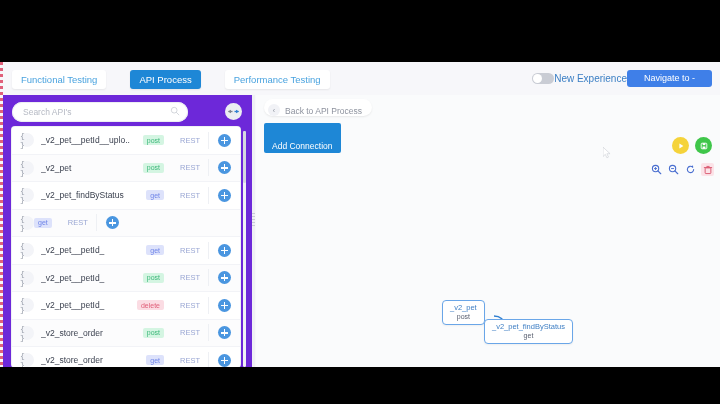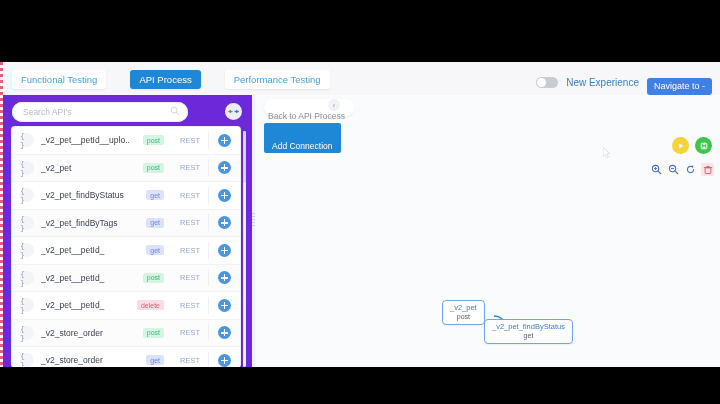--- a/index.html
+++ b/index.html
@@ -30,33 +30,33 @@
   .tabbar { position: absolute; left: 0; top: 0; width: 720px; height: 33px; background: #f7f7fa; }
   .tabs { position: absolute; left: 12px; top: 8px; display: flex; gap: 24px; }
   .tab {
     height: 19px; padding: 0 9px; border-radius: 3px; background: #ffffff;
     color: #4aa3df; font-size: 9.5px; line-height: 19px; white-space: nowrap;
     box-shadow: 0 1px 2px rgba(0,0,0,0.07);
   }
   .tab.active { background: #1e87d6; color: #ffffff; }
 
   
-  .hdr-right { position: absolute; right: 8px; top: 8px; display: flex; align-items: center; gap: 8px; }
+  .hdr-right { position: absolute; right: 8px; top: 8px; display: flex; align-items: center; }
   .toggle {
     width: 22px; height: 11px; border-radius: 6px; background: #c9ccd4;
     position: relative; flex: none;
   }
   .toggle .knob {
     position: absolute; left: 1px; top: 1px; width: 9px; height: 9px;
     border-radius: 50%; background: #ffffff;
   }
   .toggle-label { font-size: 10px; color: #3b7fc4; white-space: nowrap; }
   .nav-btn {
     background: #3f7fe8; color: #fff; font-size: 9px; border-radius: 3px;
-    height: 17px; line-height: 17px; padding: 0 7px; white-space: nowrap; margin-top: 8px;
+    height: 17px; line-height: 17px; padding: 0 17px; white-space: nowrap;
   }
 
   
   .left-panel {
     position: absolute; left: 3px; top: 33px; width: 249px; height: 272px;
     background: #6d28d9;
   }
   .search-wrap { position: absolute; left: 9px; top: 6px; width: 176px; height: 20px; }
   .search-box {
     width: 176px; height: 20px; border-radius: 10px; background: #ffffff;
@@ -134,21 +134,21 @@
   }
 
   
   .canvas {
     position: absolute; left: 256px; top: 33px; width: 464px; height: 272px;
     background: #fafbfc;
   }
   .back-btn {
     position: absolute; left: 8px; top: 4px; height: 17px; border-radius: 9px;
     background: #ffffff; box-shadow: 0 1px 2px rgba(0,0,0,0.08);
-    display: flex; align-items: flex-end; padding: 0 10px 0 4px; flex-direction: column;
+    display: flex; align-items: flex-end; padding: 0 10px 0 4px;
   }
   .back-chev {
     width: 12px; height: 12px; border-radius: 50%; background: #f1f2f6;
     display: flex; align-items: center; justify-content: center;
     font-size: 7px; color: #8d929e; margin-right: 5px; flex: none;
   }
   .back-label { font-size: 8.5px; color: #8d929e; white-space: nowrap; }
 
   .add-conn-btn {
     position: absolute; left: 8px; top: 28px; height: 17px; border-radius: 2px;
@@ -259,21 +259,20 @@
           <div class="brace">{ }</div>
           <div class="api-name">_v2_pet_findByStatus</div>
           <div class="method get">get</div>
           <div class="rest">REST</div>
           <div class="divider-v"></div>
           <div class="plus-btn"></div>
         </div>
 
         <div class="api-row">
           <div class="brace">{ }</div>
-          <div class="api-name">_v2_pet_findByTags</div>
           <div class="method get">get</div>
           <div class="rest">REST</div>
           <div class="divider-v"></div>
           <div class="plus-btn"></div>
         </div>
 
         <div class="api-row">
           <div class="brace">{ }</div>
           <div class="api-name">_v2_pet__petId_</div>
           <div class="method get">get</div>

